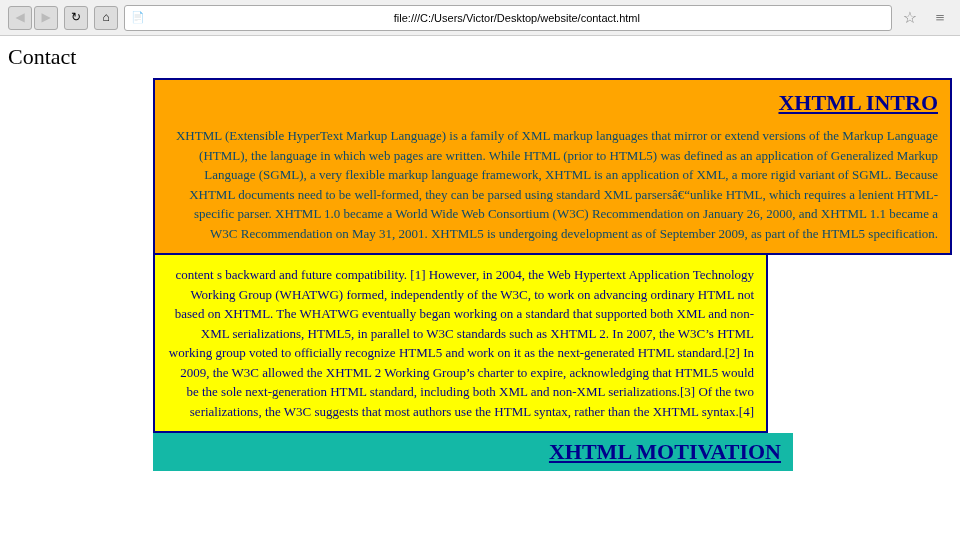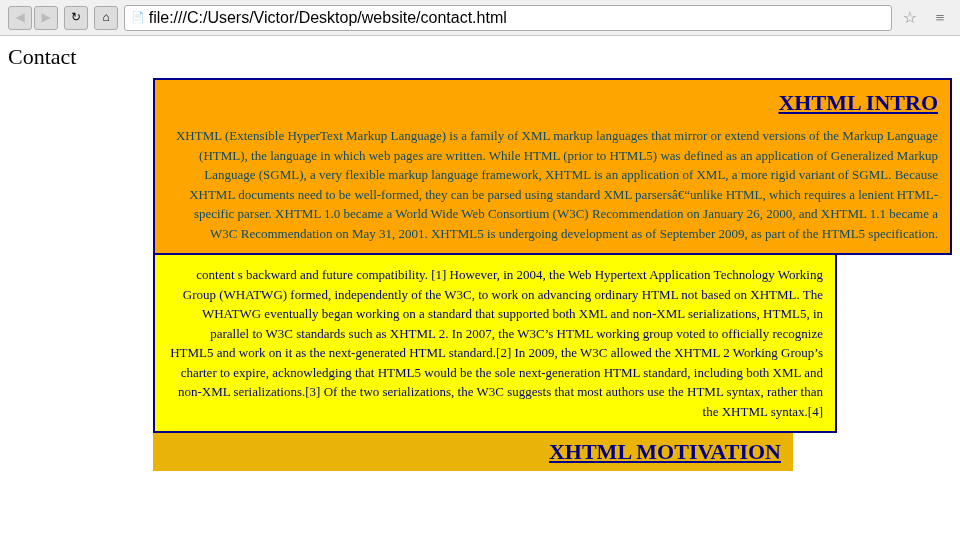--- a/index.html
+++ b/index.html
@@ -76,22 +76,23 @@
     }
     .file-icon {
       font-size: 11px;
       margin-right: 4px;
       color: #666;
     }
     .address-bar {
       flex: 1;
       border: none;
       outline: none;
-      font-size: 16px;
+      font-size: 11px;
       background: transparent;
+      text-align: center;
     }
     .star-btn {
       width: 24px;
       height: 24px;
       display: flex;
       align-items: center;
       justify-content: center;
       font-size: 16px;
       color: #888;
       cursor: pointer;
@@ -161,31 +162,31 @@
       line-height: 1.5;
       overflow: hidden;
     }
 
     .xhtml-second-box {
       background: #FFFF00;
       border: 2px solid #00008B;
       border-top: none;
       padding: 10px 12px;
       position: relative;
-      width: 684px;
+      width: 615px;
     }
 
     .xhtml-second-text {
       color: #00008B;
       font-size: 13px;
       line-height: 1.5;
     }
 
     .xhtml-motivation-box {
-      background: #eab308;
+      background: #14b8a6;
       padding: 6px 12px;
       margin-top: 0;
       width: 640px;
     }
 
     .xhtml-motivation-title {
       font-size: 22px;
       font-weight: bold;
       color: #00008B;
       text-decoration: underline;

